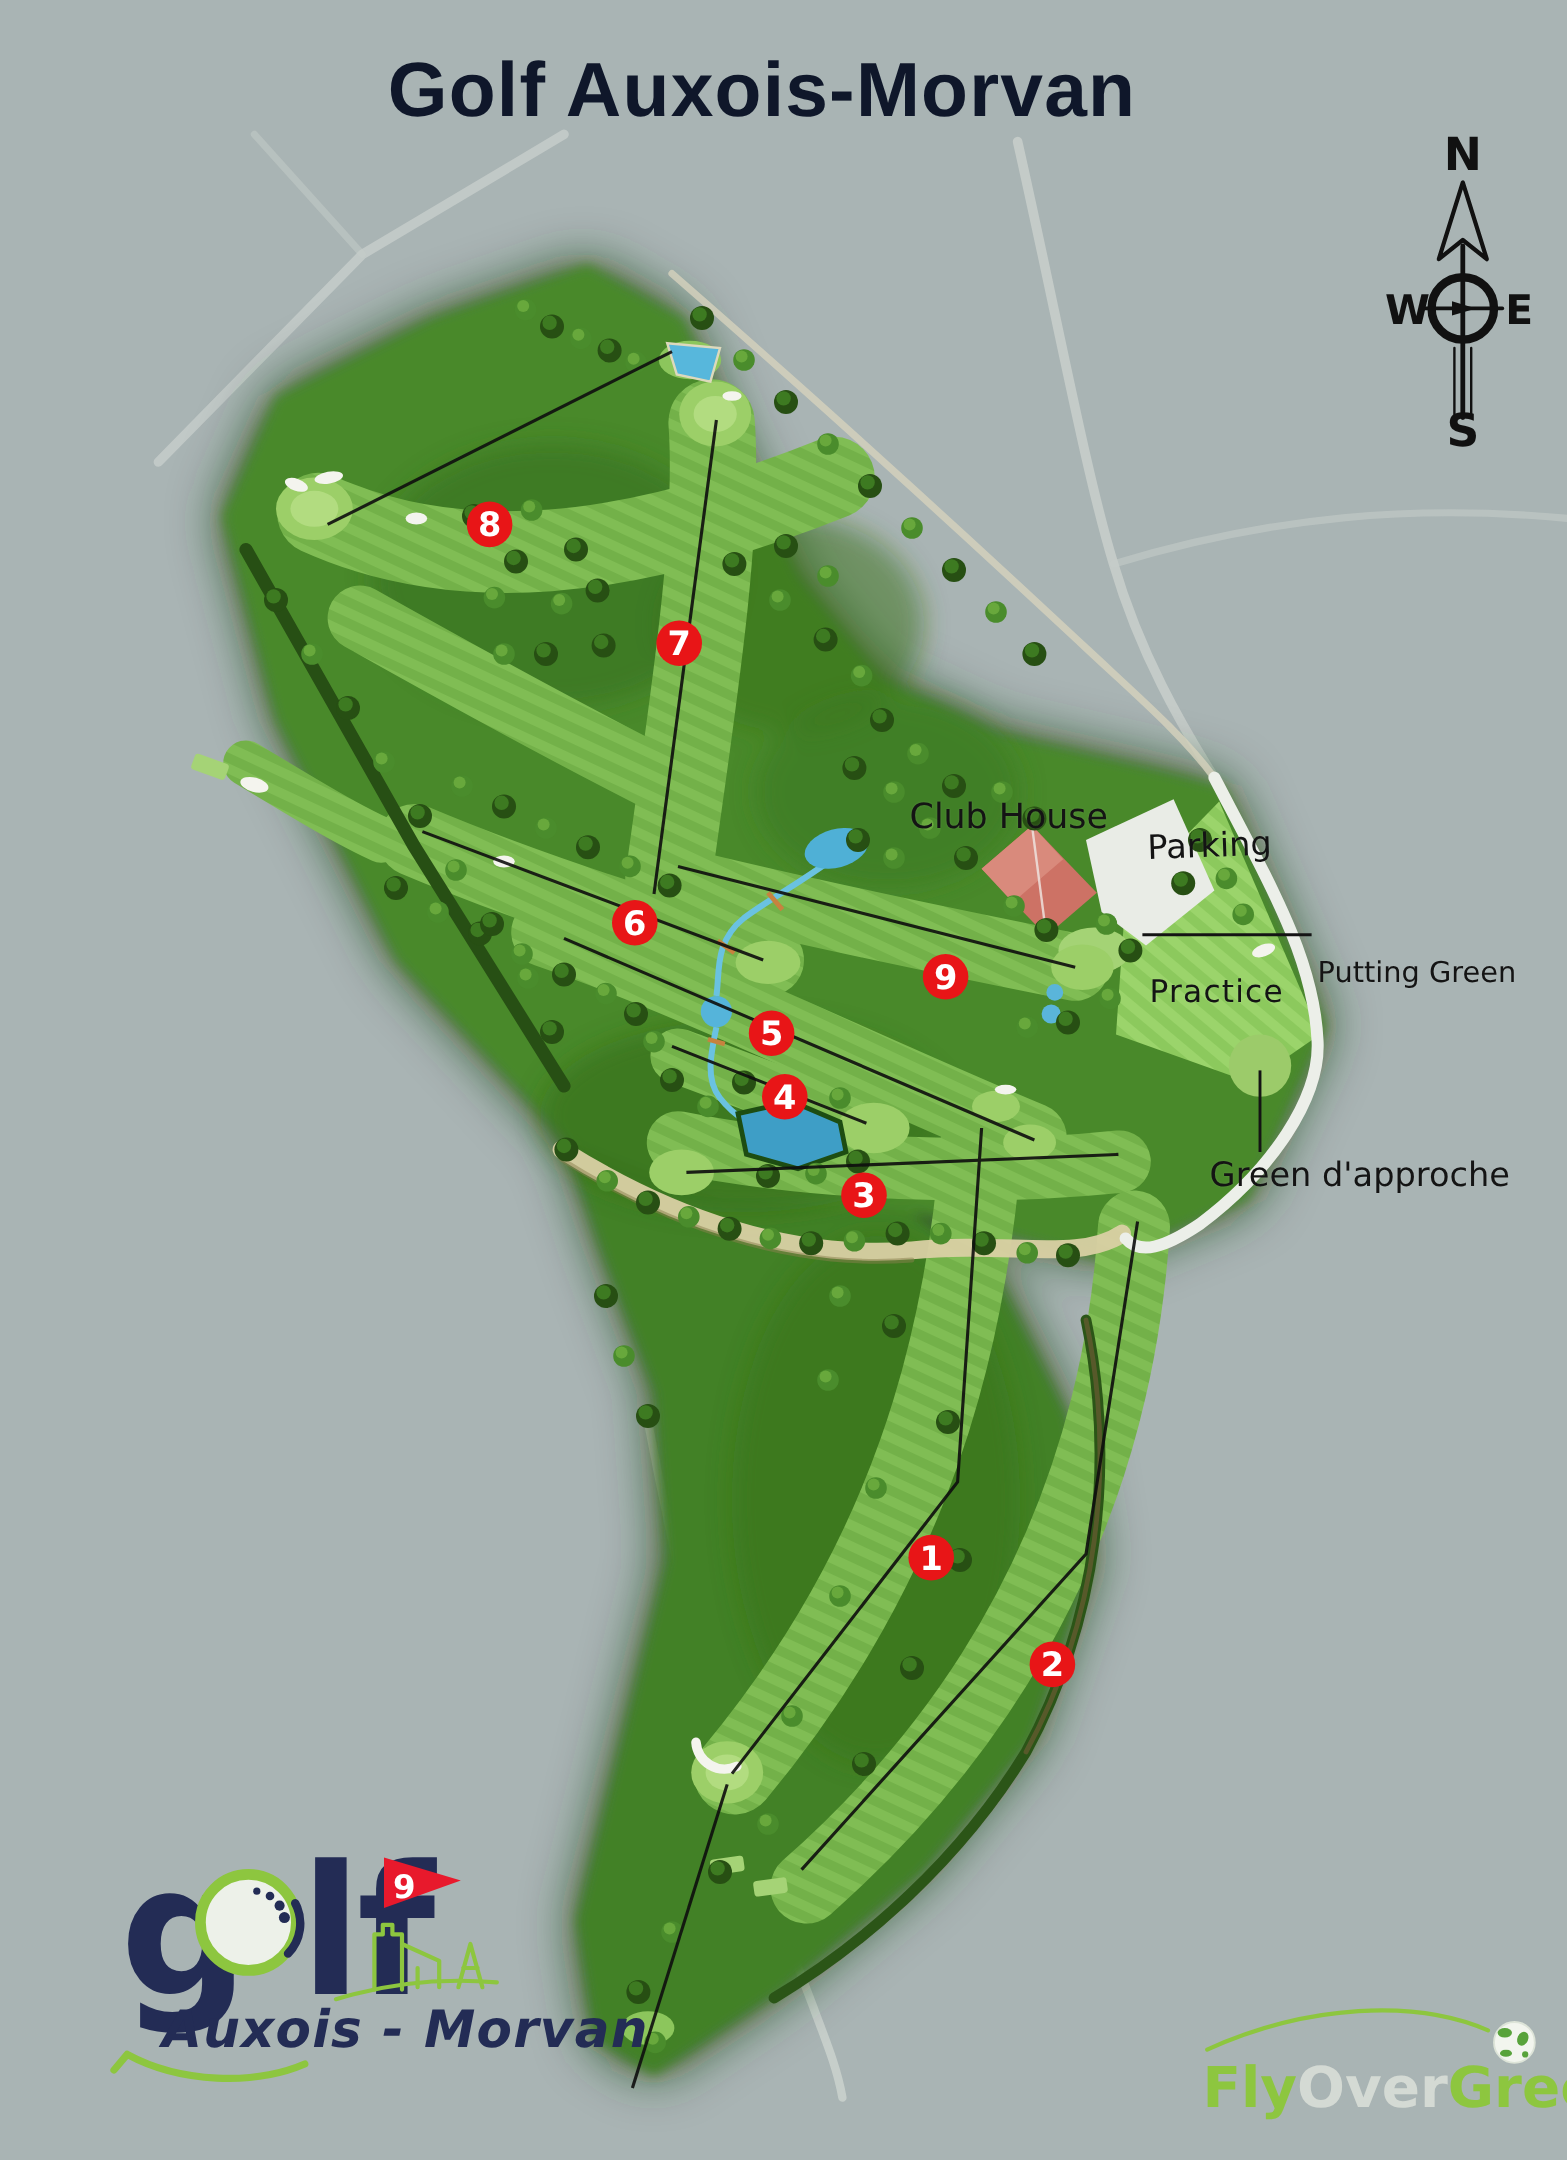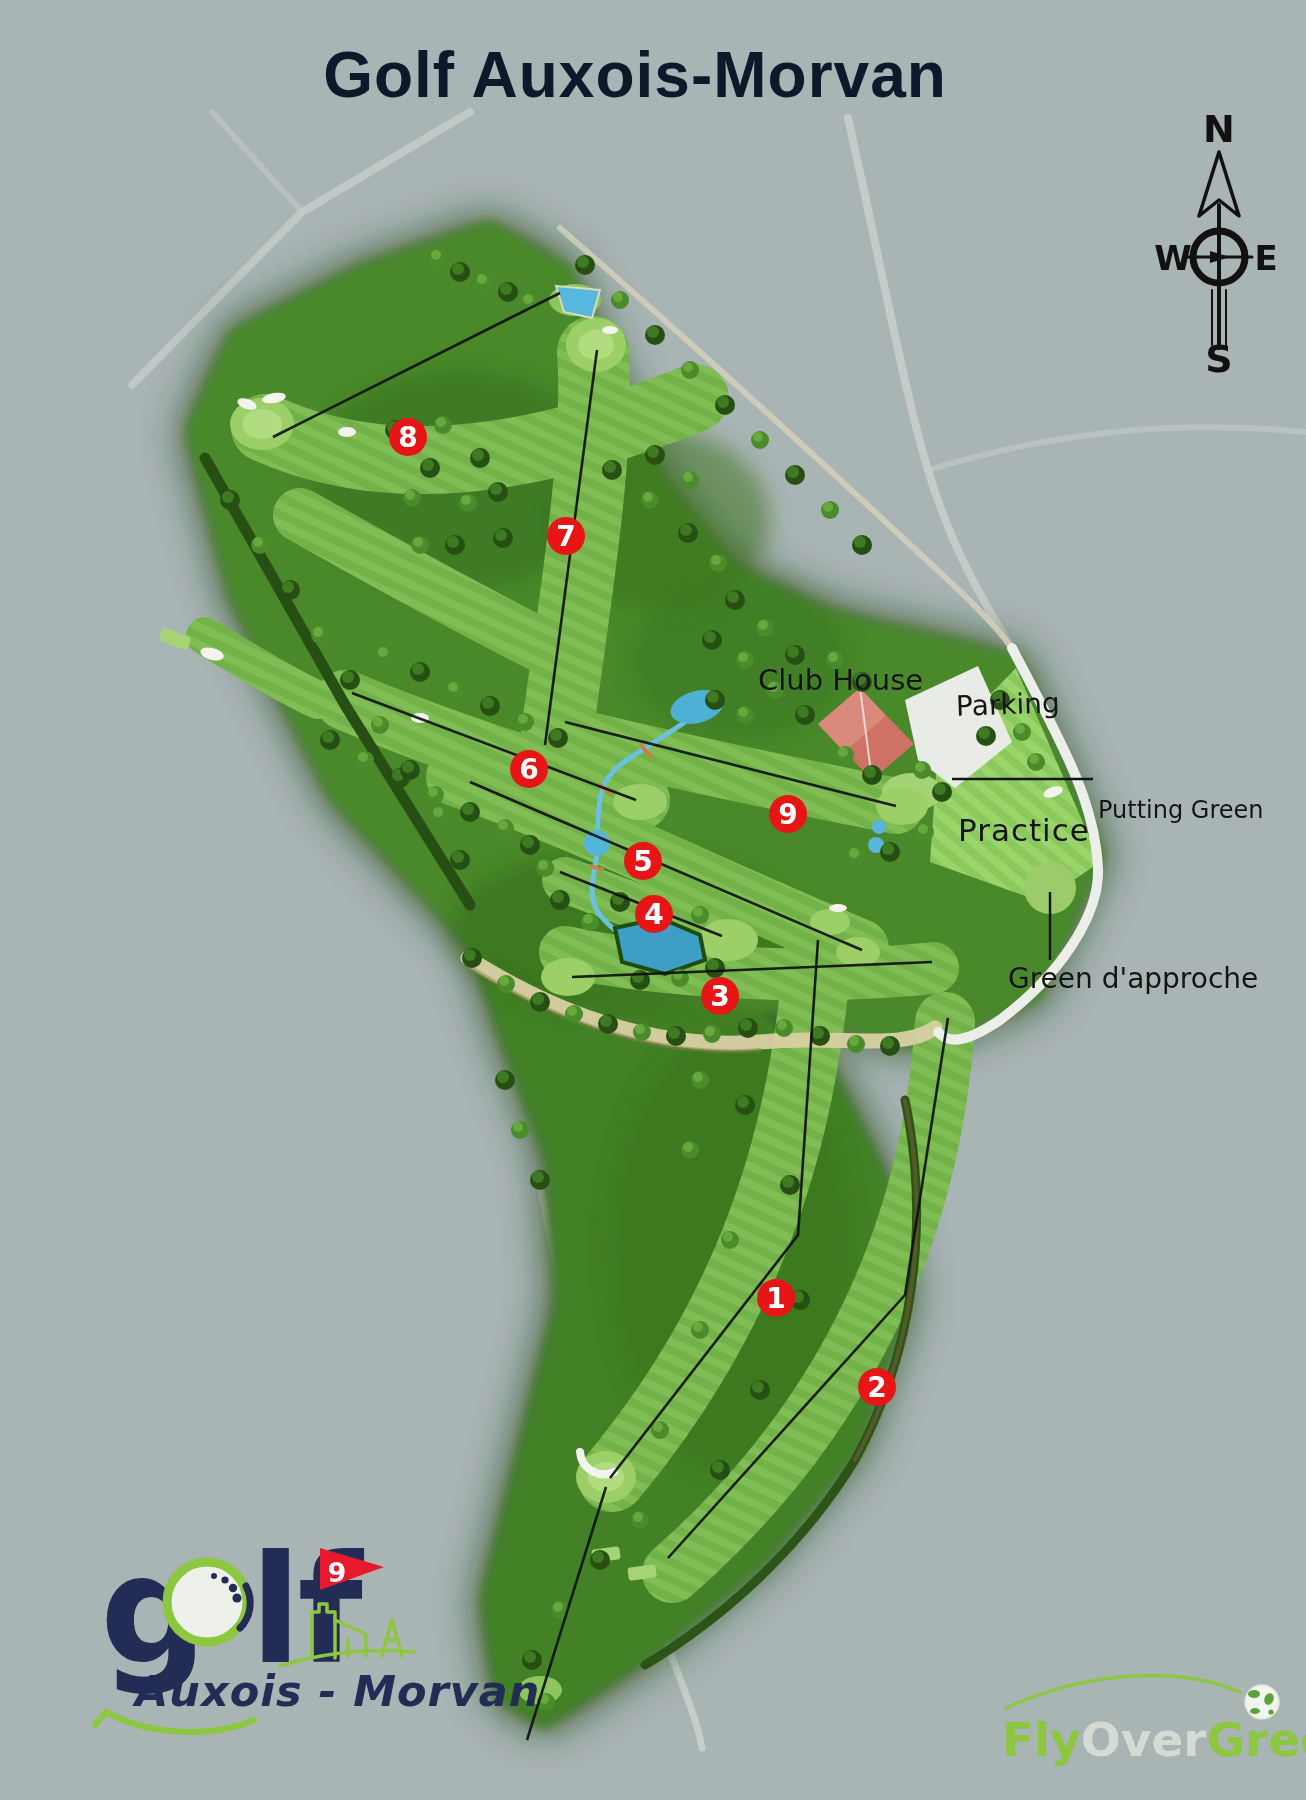--- a/index.html
+++ b/index.html
@@ -19,21 +19,21 @@
     font-family:"Liberation Sans","DejaVu Sans",sans-serif;
     font-size:64px;font-weight:bold;letter-spacing:1px;color:#0f172a;
   }
   .map-label{
     position:absolute;color:#141414;font-family:"DejaVu Sans",sans-serif;
     white-space:nowrap;text-shadow:0 0 2px rgba(255,255,255,0.12);
   }
   .lbl-clubhouse{left:758px;top:663px;font-size:29px;}
   .lbl-parking{left:956px;top:688px;font-size:28px;transform:rotate(-2deg);}
   .lbl-putting{left:1098px;top:760px;font-size:24px;margin-top:36px;}
-  .lbl-practice{left:958px;top:812px;font-size:31px;letter-spacing:1px;}
+  .lbl-practice{left:958px;top:812px;font-size:26px;letter-spacing:1px;}
   .lbl-approche{left:1008px;top:962px;font-size:28px;}
   svg{position:absolute;left:0;top:0;}
   text{font-family:"DejaVu Sans",sans-serif;}
 </style>
 </head>
 <body>
 
 <div id="stage">
 
 <svg width="1306" height="1800" viewBox="0 0 1306 1800">

